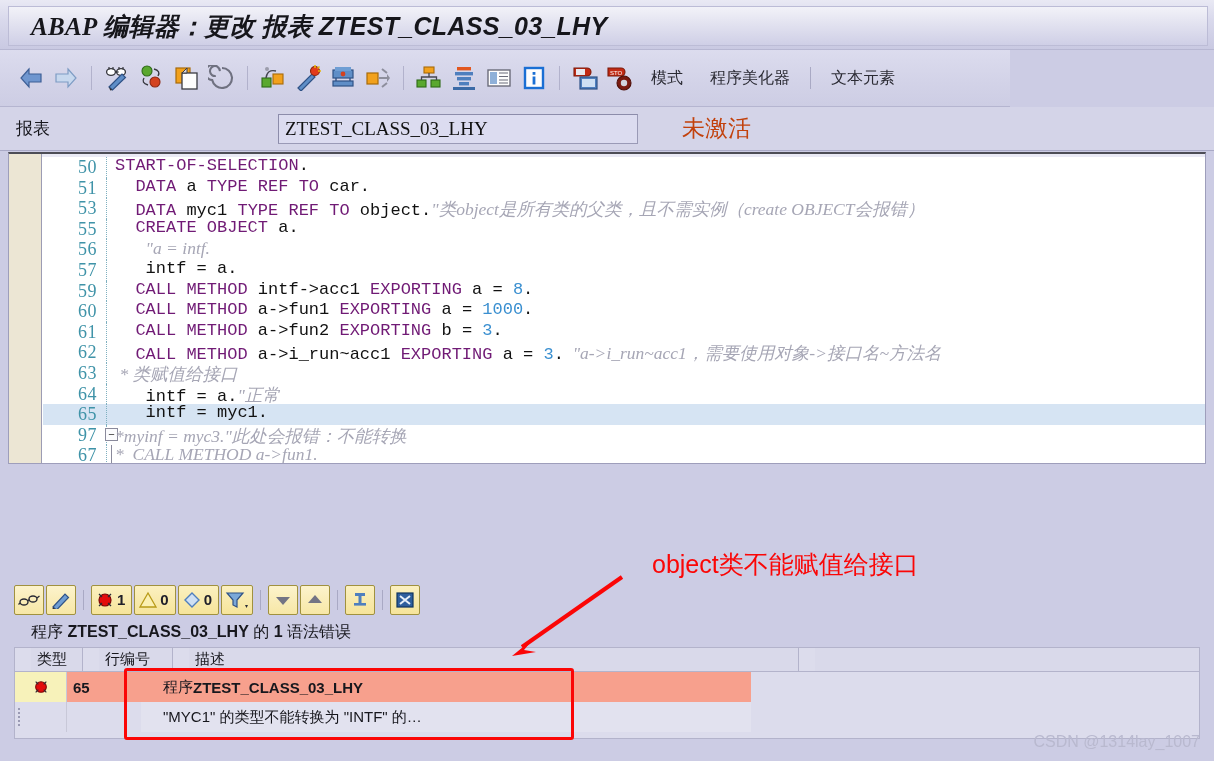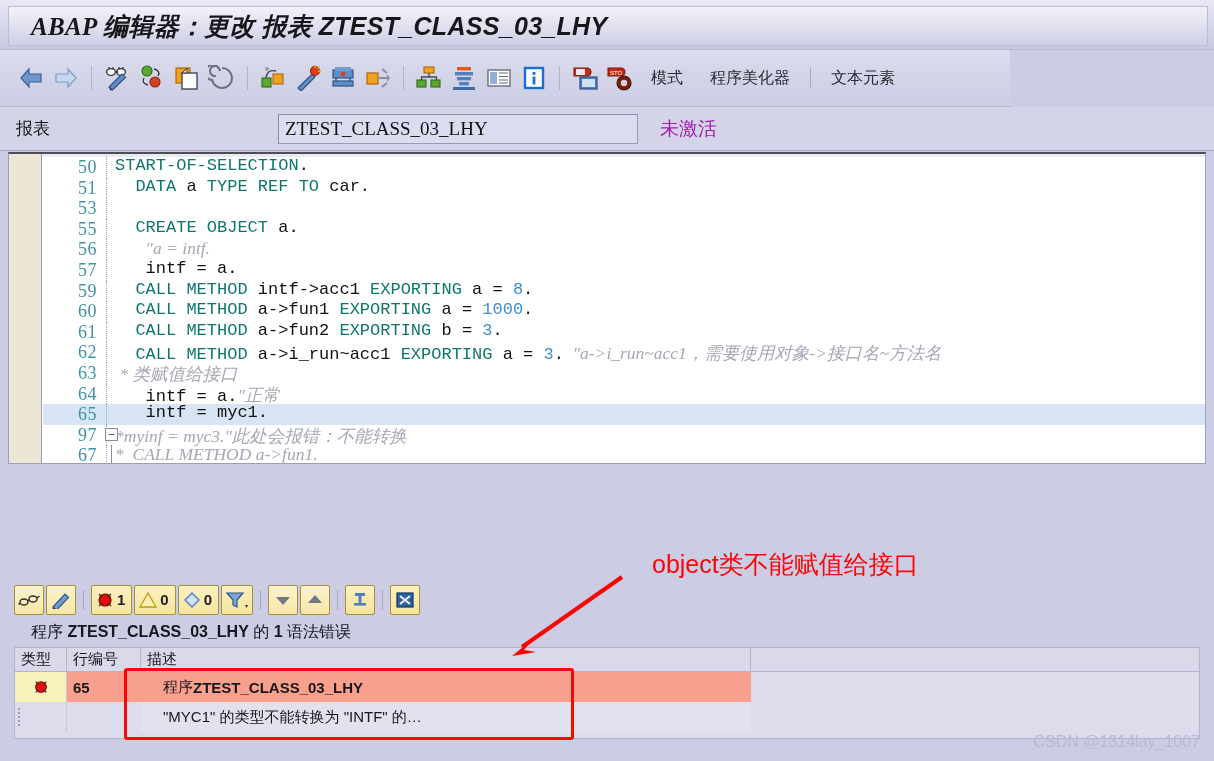--- a/index.html
+++ b/index.html
@@ -56,21 +56,21 @@
     background:#d4d4e8; border-bottom:1px solid #a9a9c6;
     display:flex; align-items:center;gap:22px;
   }
   .rb-label{ margin-left:16px; font-size:17px; color:#17171d; width:240px;}
   .rb-input{
     width:360px; height:30px; background:#dcdcf0; border:1px solid #9a9ab6;
     border-top-color:#8c8caa; border-left-color:#8c8caa;
     font-family:"Liberation Serif", serif; font-size:19px; color:#111;
     padding:0 6px; line-height:28px; white-space:nowrap; overflow:hidden;
   }
-  .rb-status{ font-size:19px; color:#a21caf;}
+  .rb-status{ margin-left:22px; font-size:23px; color:#c2410c;}
 
   
   .editor{
     position:absolute; left:8px; top:152px; width:1198px; height:312px;
     background:#ffffff; border:1px solid #9e9ebb; border-top:2px solid #4d4d56;
     overflow:hidden;
   }
   .ed-topbar{ position:absolute; left:0; top:0; width:100%; height:3px; background:#eaeaf5;}
   .ed-gutterbg{ position:absolute; left:0; top:0; width:33px; height:100%; background:#ece6d4; border-right:1px solid #9c9cb4;}
   .code-area{ position:absolute; left:34px; top:3px; right:0; bottom:0; }
@@ -80,21 +80,21 @@
     position:absolute; left:0; top:0; width:54px; text-align:right;
     font-family:"Liberation Serif", serif; font-size:18px; color:#3f93a8;
     letter-spacing:.5px;
   }
   .gsep{ position:absolute; left:63px; top:0; width:0; height:100%; border-left:1px dotted #7fb0c0;}
   .ctext{
     position:absolute; left:72px; top:-1px;
     font-family:"Liberation Mono", monospace; font-size:17px; color:#111;
     letter-spacing:0px;
   }
-  .kw{ color:#0f766e; }
+  .kw{ color:#701a75; }
   .num{ color:#3a8fd0; }
   .cm{ color:#a6a6b5; font-style:italic; font-family:"Liberation Serif", serif; font-size:17.5px;}
   .fold{
     position:absolute; left:62px; top:3px; width:13px; height:13px;
     border:1px solid #8a8a9c; background:#fbfbfd;
     font-family:"Liberation Sans",sans-serif; font-size:11px; line-height:11px;
     text-align:center; color:#333;
   }
   .foldline{ position:absolute; left:68px; top:0; width:1px; height:100%; background:#8a8a9c;}
 
@@ -120,21 +120,21 @@
     position:absolute; left:31px; top:86px; font-size:16px; color:#17171d; white-space:nowrap;
   }
   .bp-msg b{ font-weight:bold; }
   .grid{
     position:absolute; left:14px; top:111px; width:1186px; height:92px;
     background:#dcdcec; border:1px solid #b3b3cb;
   }
   .grid-head{ display:flex; height:24px; background:#dcdcec; border-bottom:1px solid #b3b3cb;}
   .gh{
     font-size:15px; color:#17171d; padding:2px 6px 0 6px;
-    border-right:1px solid #b3b3cb; background:#d9d9ea; white-space:nowrap;
+    border-right:1px solid #b3b3cb; background:#d9d9ea; white-space:nowrap;margin-left:16px;
   }
   .gh.c1{ width:52px;} .gh.c2{ width:74px;} .gh.c3{ width:610px;} .gh.c4{ flex:1; border-right:none;}
   .grow{ display:flex; height:30px; align-items:stretch;}
   .gc{ display:flex; align-items:center; padding:0 6px; font-size:15px; color:#17171d;}
   .gc.c1{ width:52px; background:#f7f2ba; justify-content:center; border-right:1px solid #c8c8d8;}
   .gc.c2{ width:74px; background:#f7a08d; font-weight:bold;}
   .gc.c3{ width:610px; background:#f7a08d; padding-left:22px;}
   .gc.c4{ flex:1; background:#dcdcec;}
   .grow2 .gc.c1,.grow2 .gc.c2{ background:#dcdcec;}
   .grow2 .gc.c3{ background:#e2e2ef; color:#17171d;}
@@ -307,21 +307,21 @@
     <div class="rb-input">ZTEST_CLASS_03_LHY</div>
     <div class="rb-status">未激活</div>
   </div>
 
   <div class="editor">
     <div class="ed-topbar"></div>
     <div class="ed-gutterbg"></div>
     <div class="code-area" id="code-area">
         <div class="cline"><span class="lnum">50</span><span class="gsep"></span><span class="ctext"><span></span><span class="kw">START-OF-SELECTION</span><span>.</span></span></div>
         <div class="cline"><span class="lnum">51</span><span class="gsep"></span><span class="ctext"><span>  </span><span class="kw">DATA</span><span> a </span><span class="kw">TYPE REF TO</span><span> car.</span></span></div>
-        <div class="cline"><span class="lnum">53</span><span class="gsep"></span></div>
+        <div class="cline"><span class="lnum">53</span><span class="gsep"></span><span class="ctext"><span>  </span><span class="kw">DATA</span><span> myc1 </span><span class="kw">TYPE REF TO</span><span> object.</span><span class="cm">"类object是所有类的父类，且不需实例（create OBJECT会报错）</span></span></div>
         <div class="cline"><span class="lnum">55</span><span class="gsep"></span><span class="ctext"><span>  </span><span class="kw">CREATE OBJECT</span><span> a.</span></span></div>
         <div class="cline"><span class="lnum">56</span><span class="gsep"></span><span class="ctext"><span>   </span><span class="cm">"a = intf.</span></span></div>
         <div class="cline"><span class="lnum">57</span><span class="gsep"></span><span class="ctext"><span>   intf = a.</span></span></div>
         <div class="cline"><span class="lnum">59</span><span class="gsep"></span><span class="ctext"><span>  </span><span class="kw">CALL METHOD</span><span> intf-&gt;acc1 </span><span class="kw">EXPORTING</span><span> a = </span><span class="num">8</span><span>.</span></span></div>
         <div class="cline"><span class="lnum">60</span><span class="gsep"></span><span class="ctext"><span>  </span><span class="kw">CALL METHOD</span><span> a-&gt;fun1 </span><span class="kw">EXPORTING</span><span> a = </span><span class="num">1000</span><span>.</span></span></div>
         <div class="cline"><span class="lnum">61</span><span class="gsep"></span><span class="ctext"><span>  </span><span class="kw">CALL METHOD</span><span> a-&gt;fun2 </span><span class="kw">EXPORTING</span><span> b = </span><span class="num">3</span><span>.</span></span></div>
         <div class="cline"><span class="lnum">62</span><span class="gsep"></span><span class="ctext"><span>  </span><span class="kw">CALL METHOD</span><span> a-&gt;i_run~acc1 </span><span class="kw">EXPORTING</span><span> a = </span><span class="num">3</span><span>.</span><span class="cm">  "a-&gt;i_run~acc1，需要使用对象-&gt;接口名~方法名</span></span></div>
         <div class="cline"><span class="lnum">63</span><span class="gsep"></span><span class="ctext"><span class="cm"> * 类赋值给接口</span></span></div>
         <div class="cline"><span class="lnum">64</span><span class="gsep"></span><span class="ctext"><span>   intf = a.</span><span class="cm">"正常</span></span></div>
         <div class="cline hl"><span class="lnum">65</span><span class="gsep"></span><span class="ctext"><span>   intf = myc1.</span></span></div>

